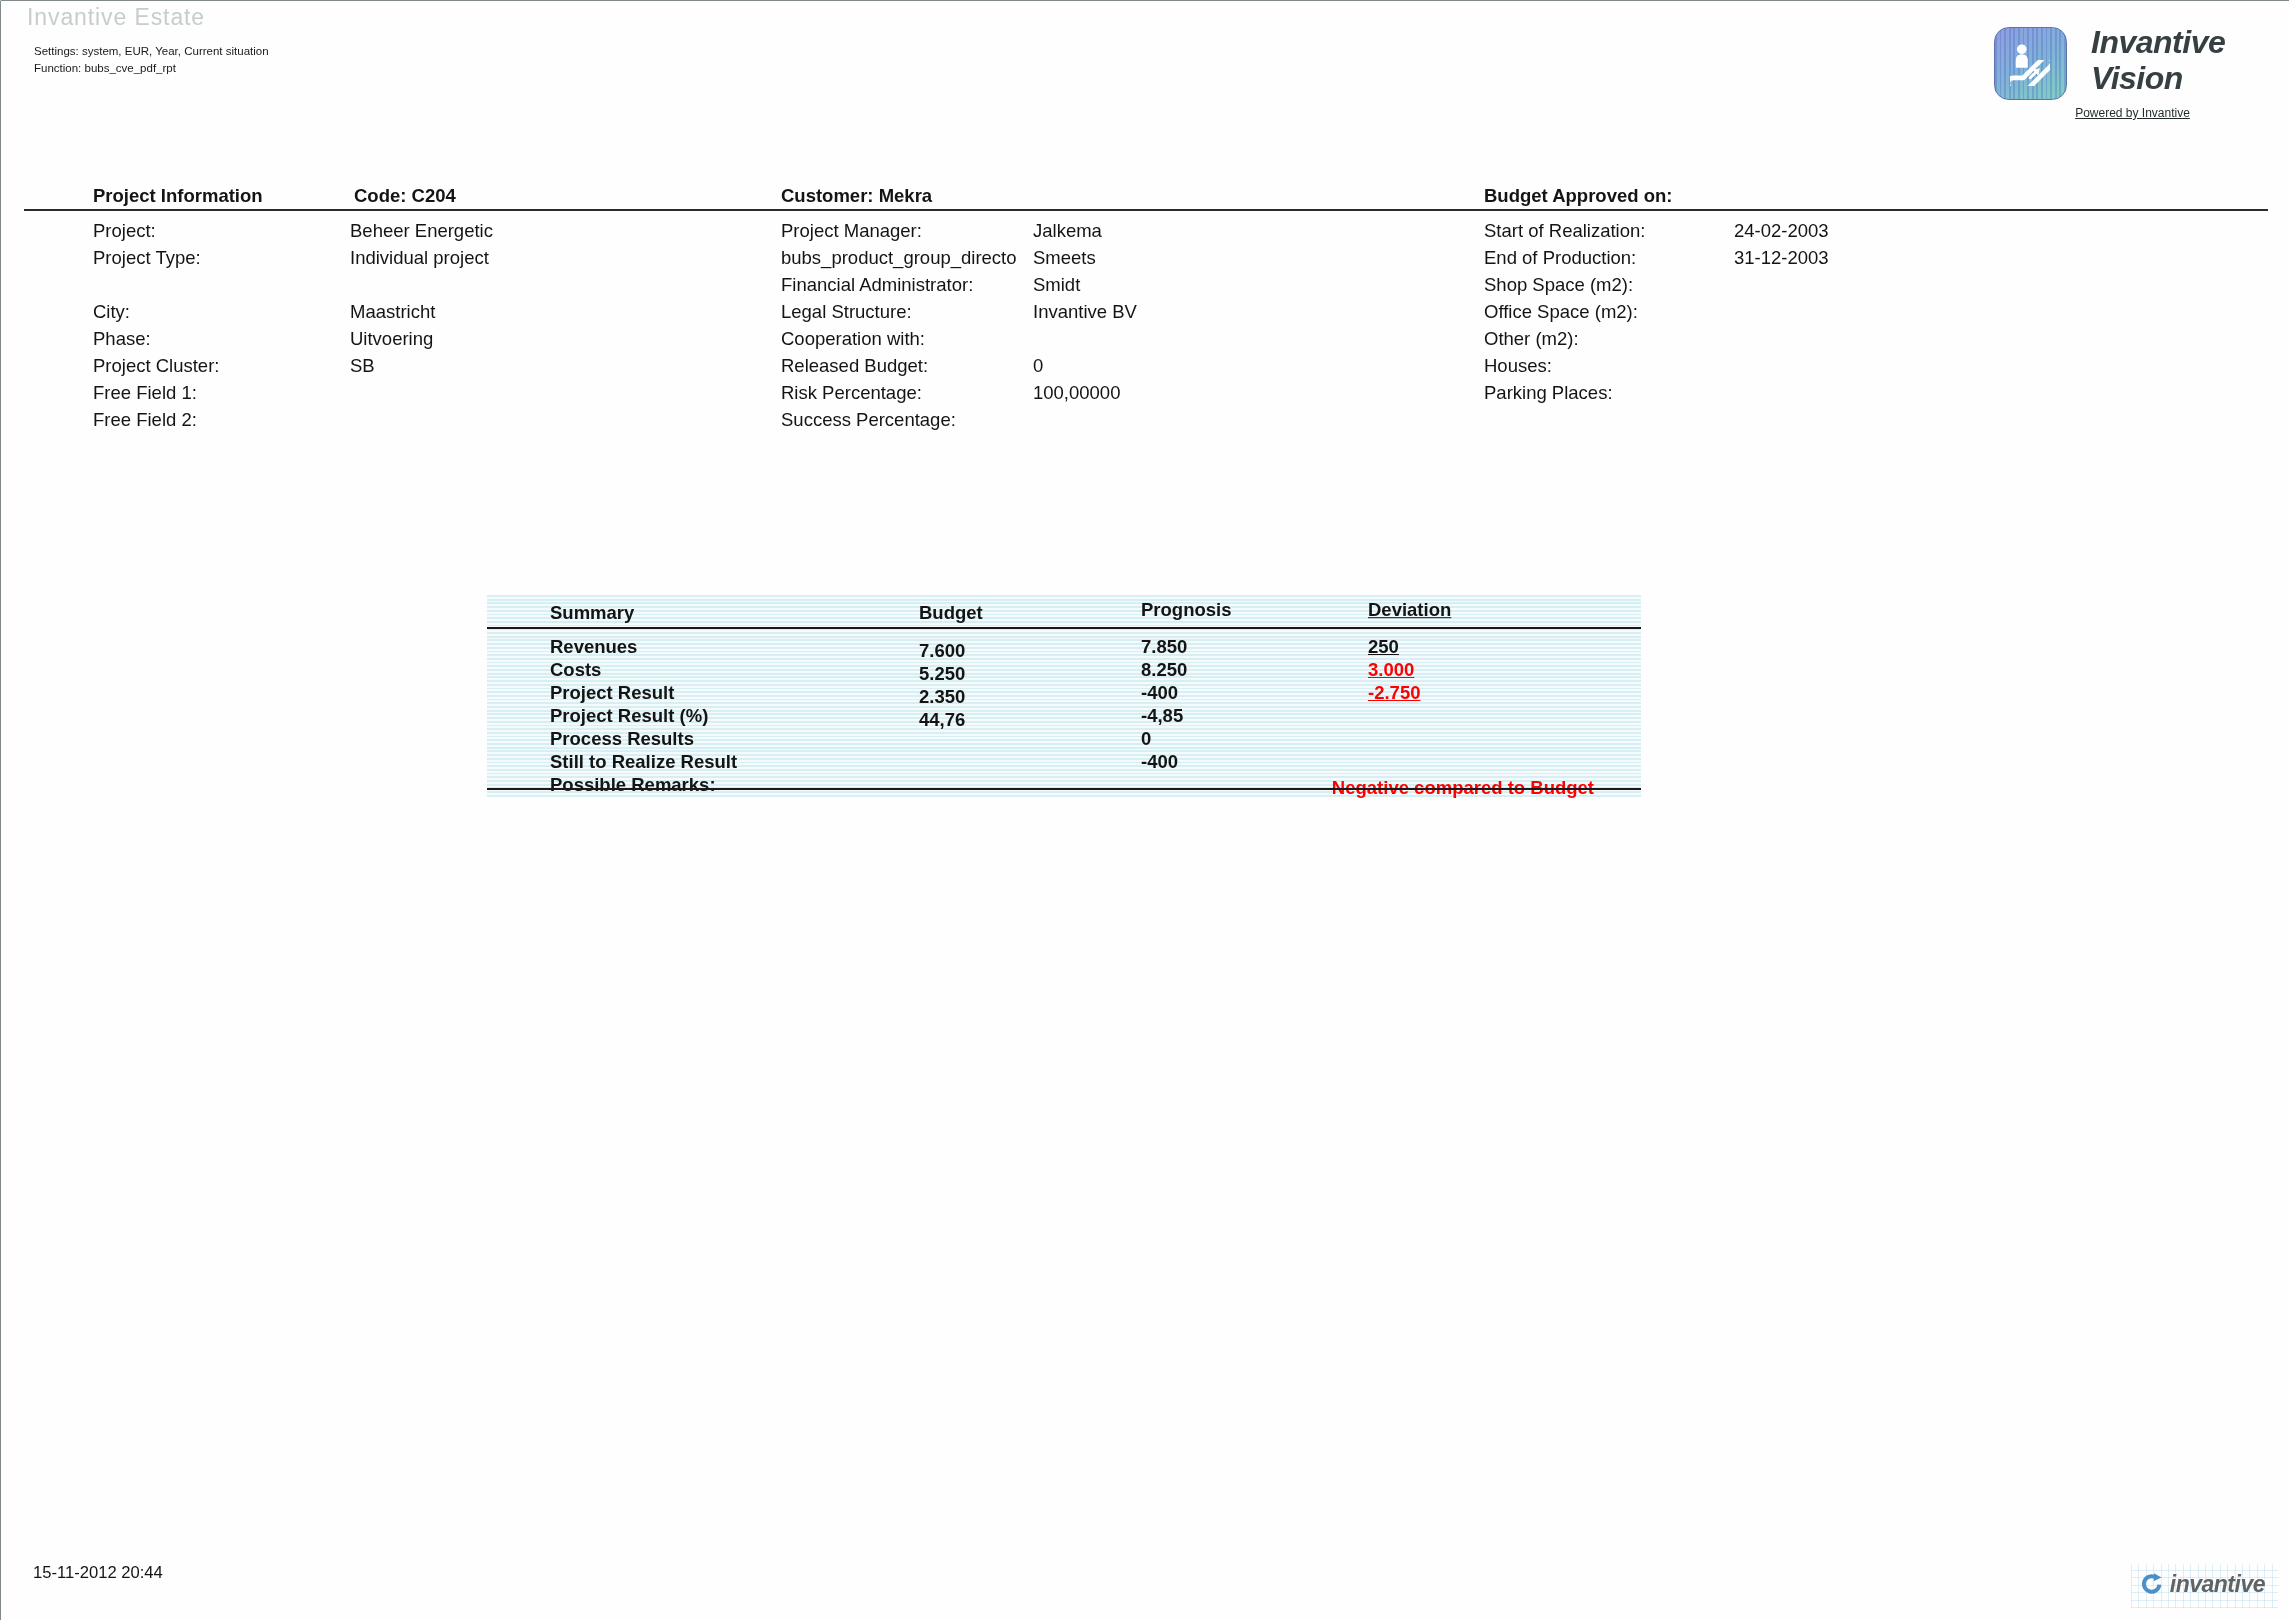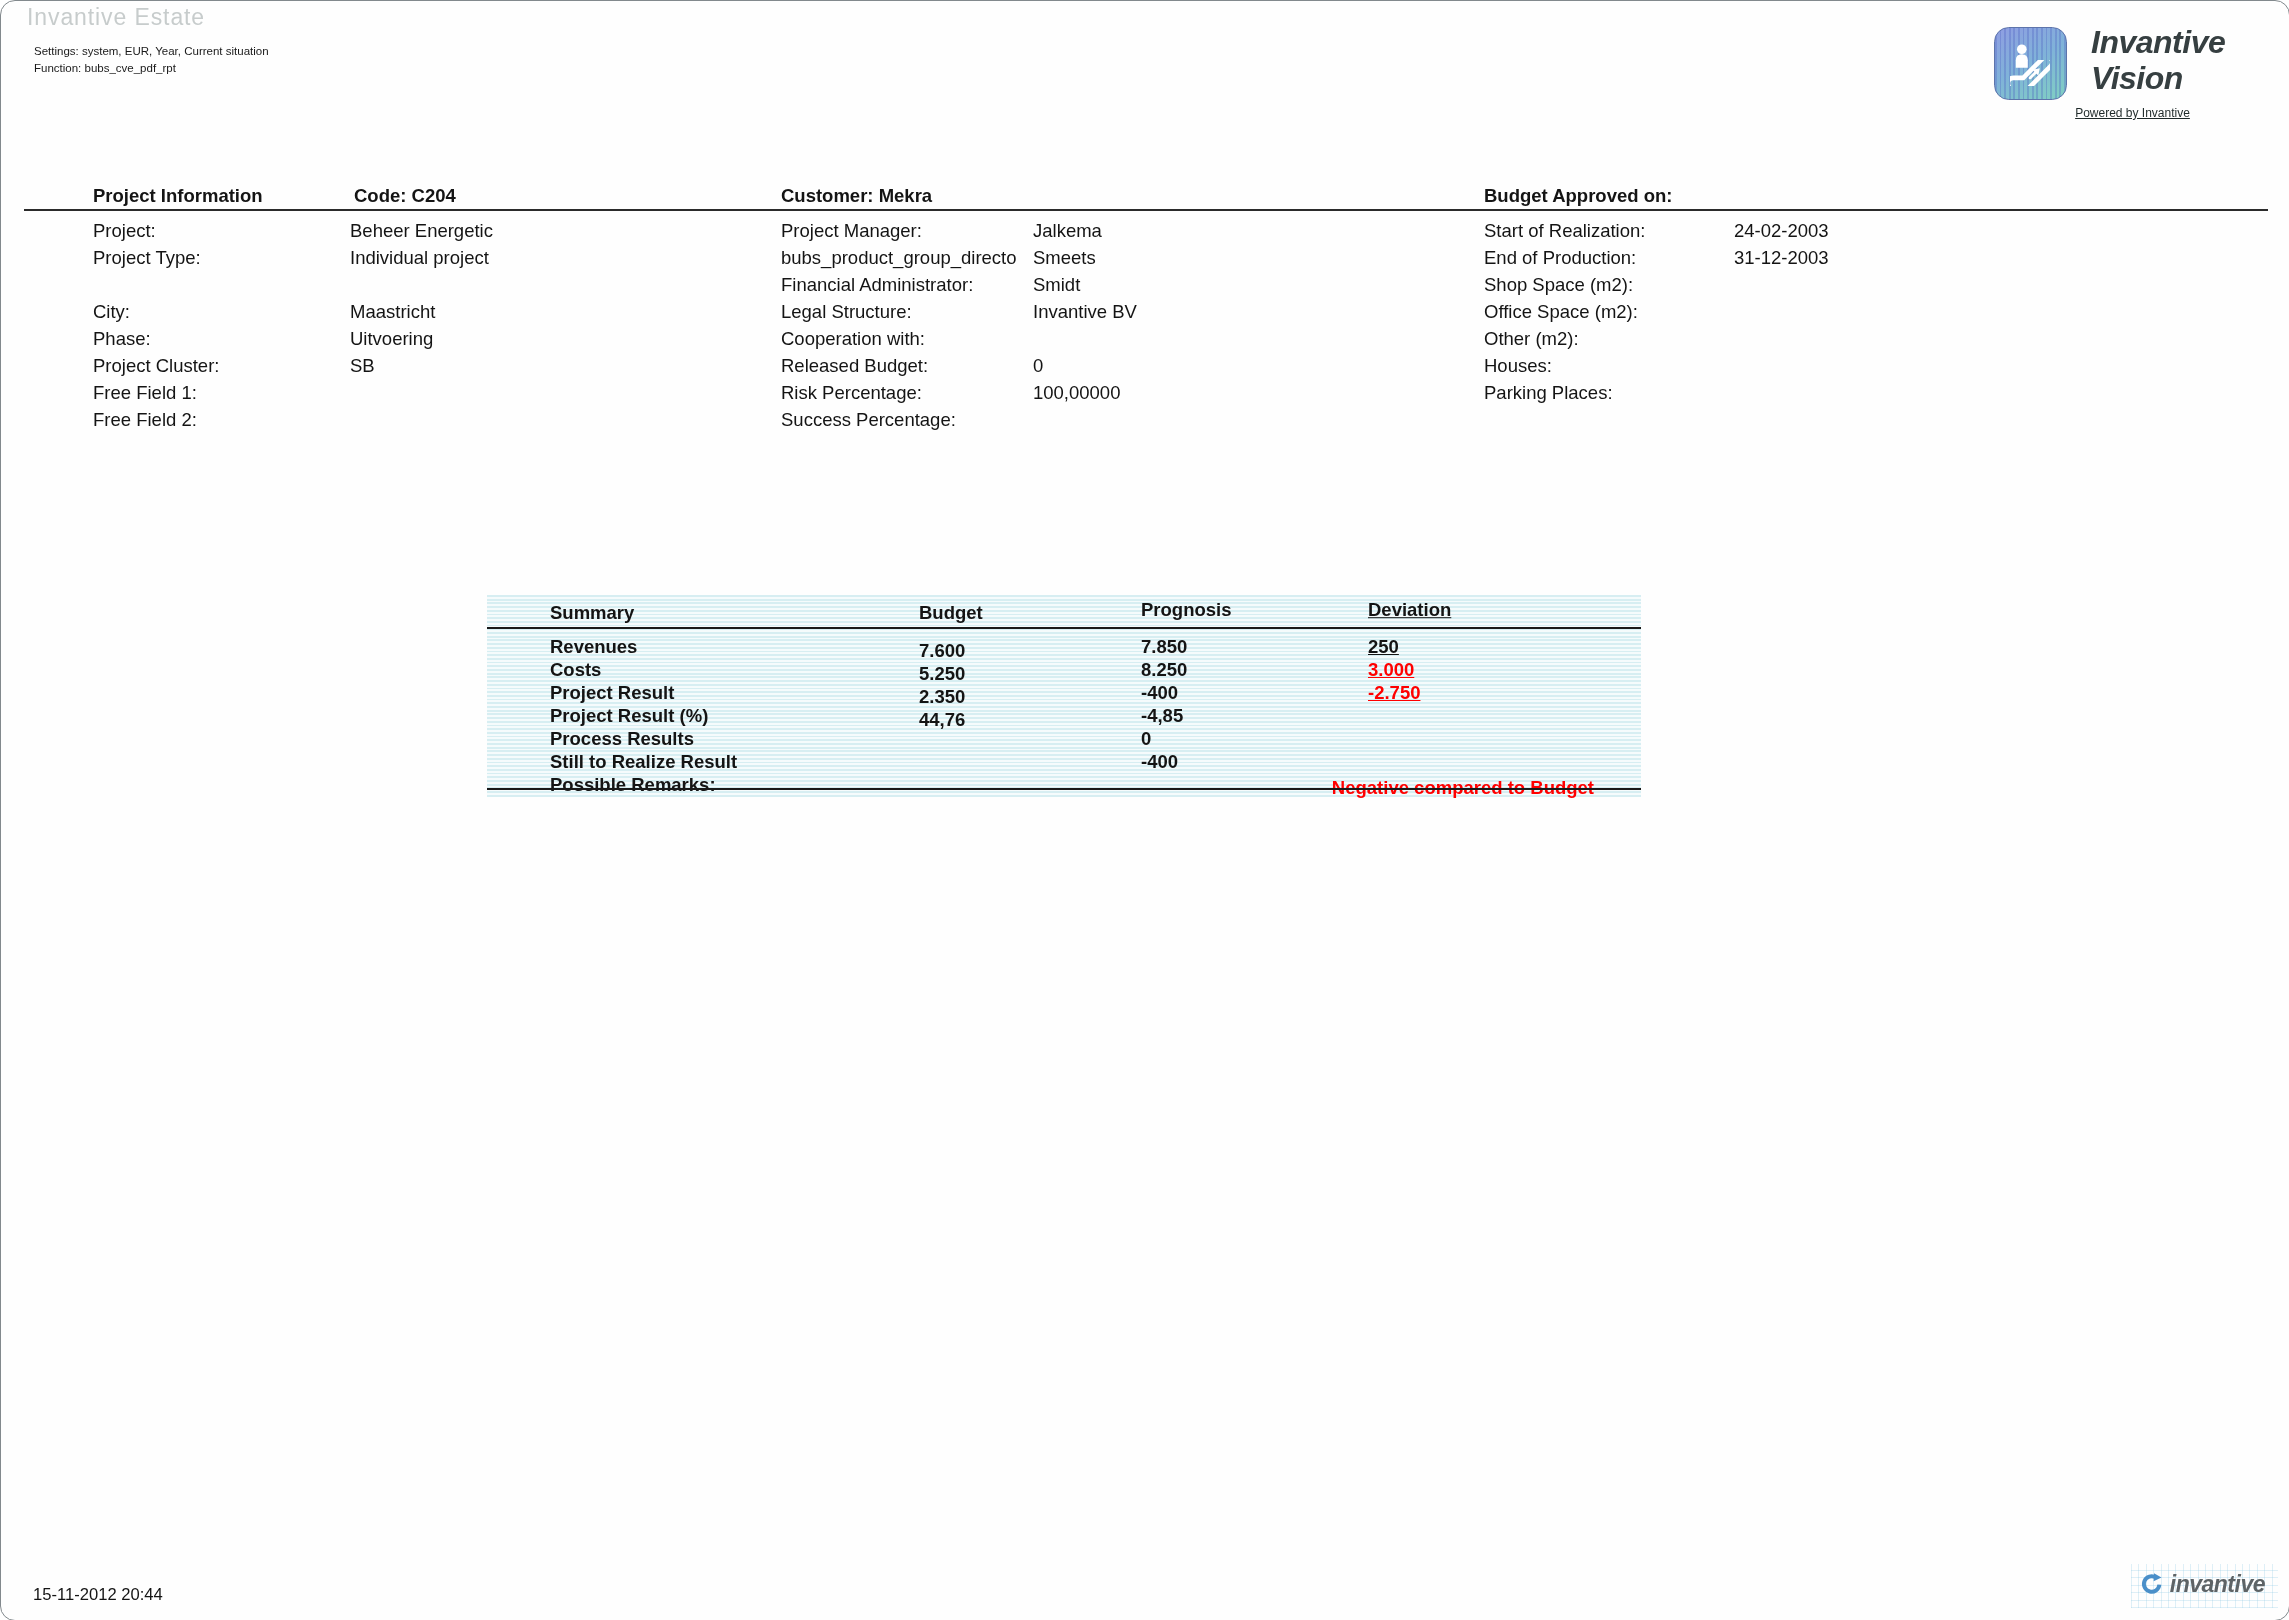--- a/index.html
+++ b/index.html
@@ -2,21 +2,21 @@
 <html style="font-size:14.8px"><head>
 <meta charset="utf-8">
 <style>
   html,body{margin:0;padding:0;background:#ffffff;}
   *{box-sizing:border-box;}
   .page{
     position:relative;
     width:2290px;height:1621px;
     background:#fefefe;
     border:1.8px solid #82898d;
-    border-radius:15px;
+    border-radius:1px;
     font-family:"Liberation Sans", sans-serif;
     color:#141414;
     overflow:hidden;
   }
   .abs{position:absolute;}
 
   
   .watermark{
     left:26px;top:2.8px;
     font-size:23px;letter-spacing:0.9px;
@@ -75,21 +75,21 @@
   .hdr-raise{transform:translateY(-2.8px);}
   .val-budget{transform:translateY(3.7px);}
   .sum-hline{position:absolute;left:0;width:100%;height:1.8px;background:#191919;}
   .neg{color:#ff0000;}
   .remark{
     position:absolute;top:182px;left:646px;width:461px;
     text-align:right;color:#ff0000;white-space:nowrap;
   }
 
   
-  .footer-date{left:32px;top:1562px;font-size:16.6px;margin-top:22px;}
+  .footer-date{left:32px;top:1562px;font-size:16.6px;}
   .footer-page{left:0;top:1562px;width:100%;text-align:center;font-size:16.6px;}
   .footer-brand{
     right:11px;top:1563px;
     display:flex;align-items:center;gap:6.5px;
     padding:7.4px 13px 9.2px 9.2px;
     background:
       repeating-linear-gradient(0deg, rgba(140,200,228,0.28) 0 0.9px, rgba(255,255,255,0) 0.9px 7.4px),
       repeating-linear-gradient(90deg, rgba(140,200,228,0.28) 0 0.9px, rgba(255,255,255,0) 0.9px 7.4px);
   }
   .footer-brand-text{

